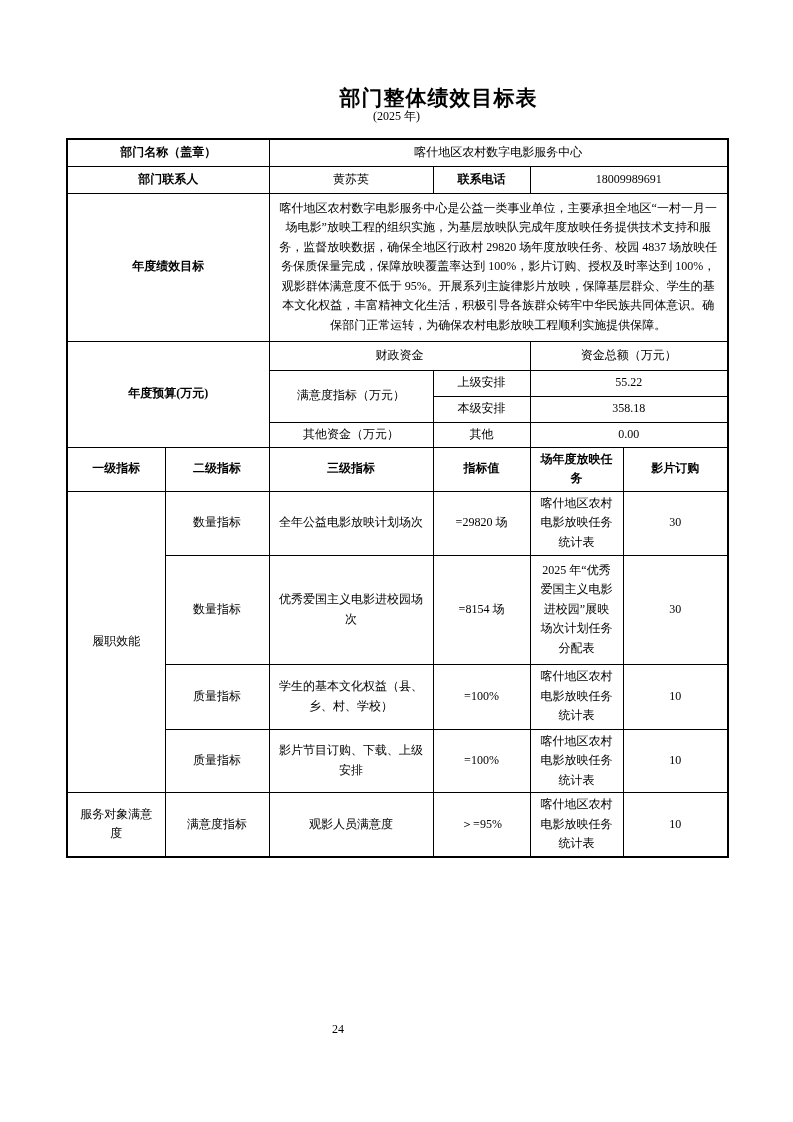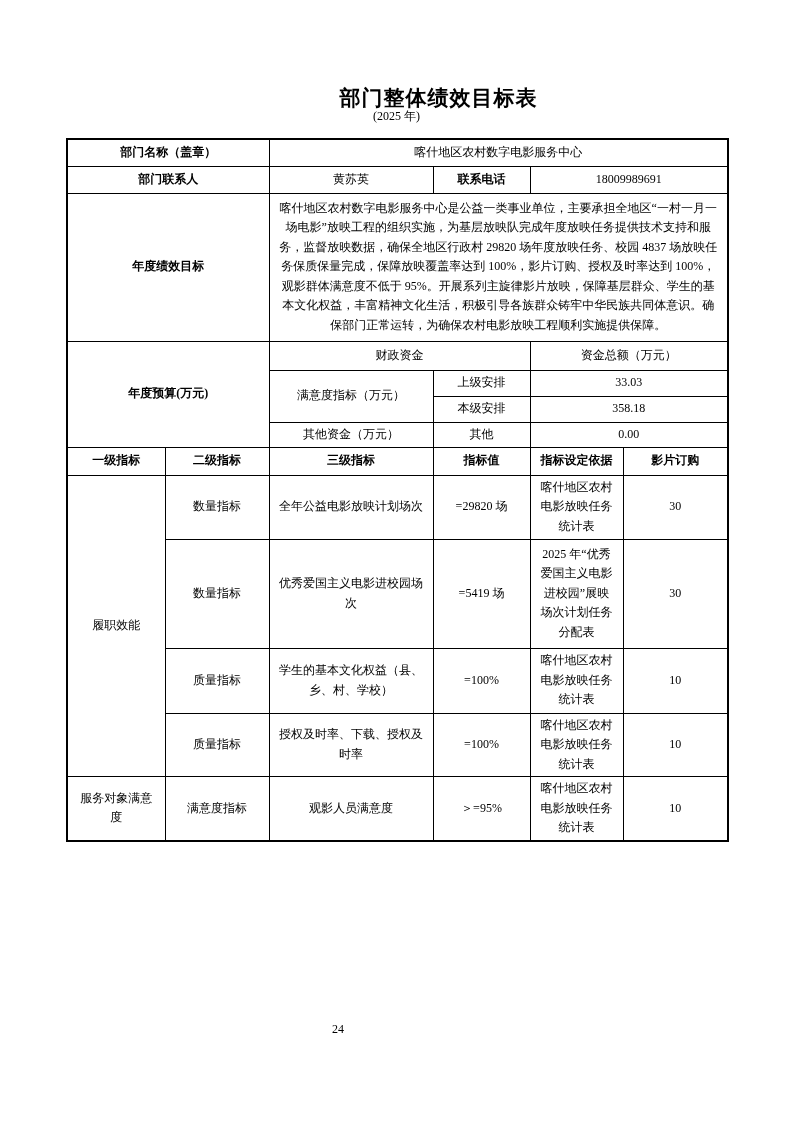--- a/index.html
+++ b/index.html
@@ -114,66 +114,66 @@
   </tr>
 
   <tr class="r-src">
     <td colspan="2" rowspan="4" class="bold">年度预算(万元)</td>
     <td colspan="2">财政资金</td>
     <td colspan="2">资金总额（万元）</td>
   </tr>
   <tr class="r-b1">
     <td rowspan="2">满意度指标（万元）</td>
     <td>上级安排</td>
-    <td colspan="2">33.03</td>
+    <td colspan="2">55.22</td>
   </tr>
   <tr class="r-b2">
     <td>本级安排</td>
     <td colspan="2">358.18</td>
   </tr>
   <tr class="r-b3">
     <td>其他资金（万元）</td>
     <td>其他</td>
     <td colspan="2">0.00</td>
   </tr>
 
   <tr class="r-head">
     <td class="bold">一级指标</td>
     <td class="bold">二级指标</td>
     <td class="bold">三级指标</td>
     <td class="bold">指标值</td>
-    <td class="bold">指标设定依据</td>
+    <td class="bold">场年度放映任务</td>
     <td class="bold">影片订购</td>
   </tr>
 
   <tr class="r-i1">
     <td rowspan="4">履职效能</td>
     <td>数量指标</td>
     <td>全年公益电影放映计划场次</td>
     <td>=29820 场</td>
     <td>喀什地区农村电影放映任务统计表</td>
     <td>30</td>
   </tr>
   <tr class="r-i2">
     <td>数量指标</td>
     <td>优秀爱国主义电影进校园场次</td>
-    <td>=5419 场</td>
+    <td>=8154 场</td>
     <td>2025 年“优秀爱国主义电影进校园”展映场次计划任务分配表</td>
     <td>30</td>
   </tr>
   <tr class="r-i3">
     <td>质量指标</td>
     <td>学生的基本文化权益（县、乡、村、学校）</td>
     <td>=100%</td>
     <td>喀什地区农村电影放映任务统计表</td>
     <td>10</td>
   </tr>
   <tr class="r-i4">
     <td>质量指标</td>
-    <td>授权及时率、下载、授权及时率</td>
+    <td>影片节目订购、下载、上级安排</td>
     <td>=100%</td>
     <td>喀什地区农村电影放映任务统计表</td>
     <td>10</td>
   </tr>
   <tr class="r-i5">
     <td>服务对象满意度</td>
     <td>满意度指标</td>
     <td>观影人员满意度</td>
     <td>＞=95%</td>
     <td>喀什地区农村电影放映任务统计表</td>

